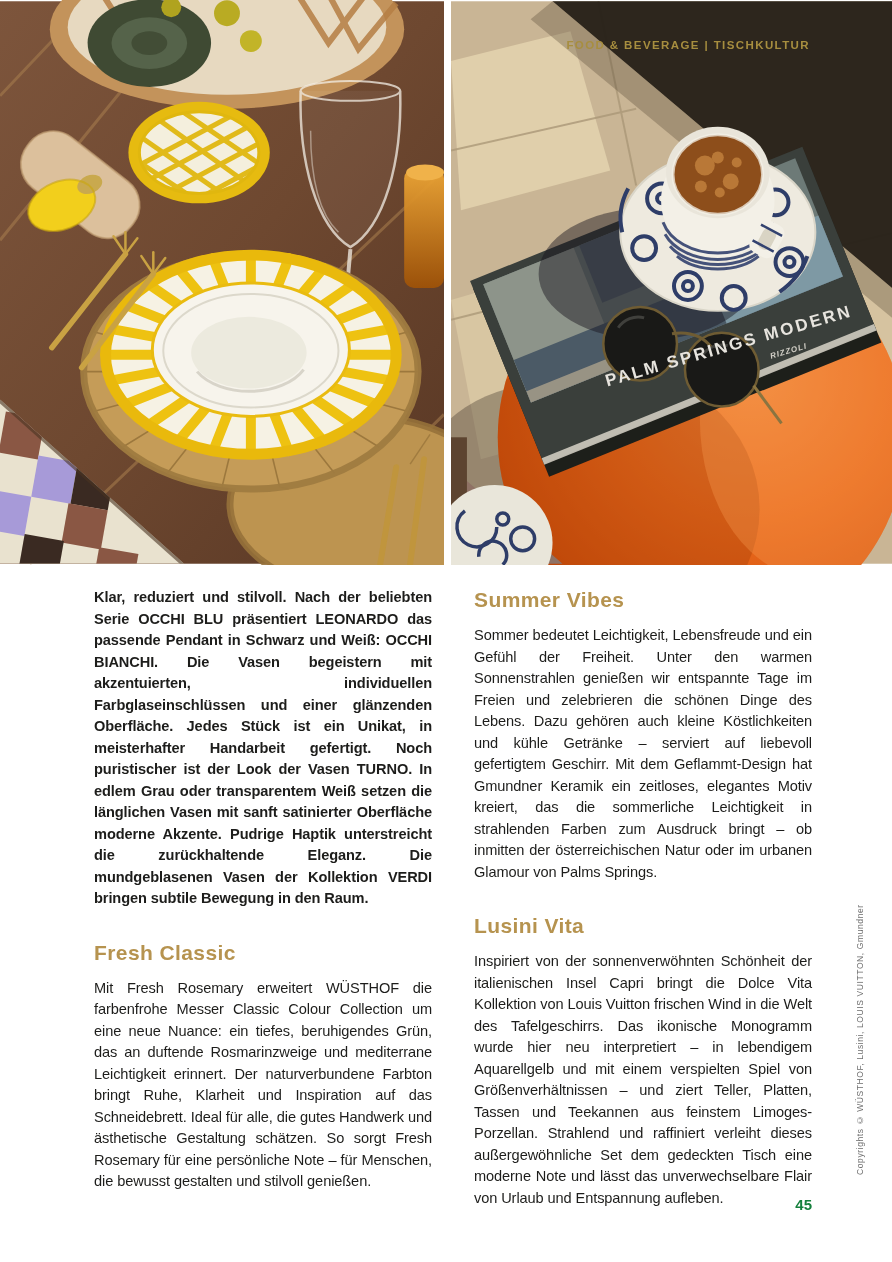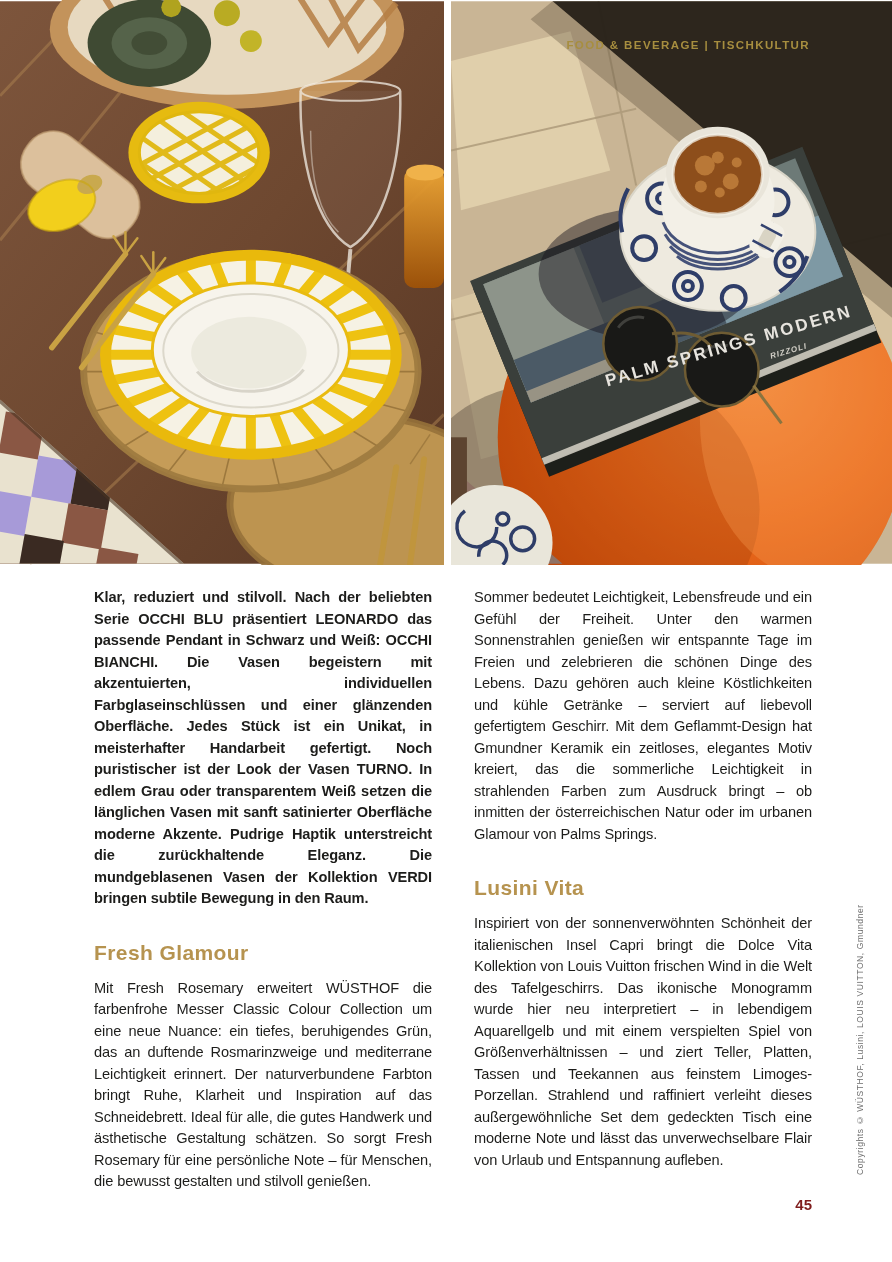--- a/index.html
+++ b/index.html
@@ -44,21 +44,21 @@
   }
   .col h2.spaced{margin-top:30px;}
   
   .copyright{
     position:absolute;top:913px;right:27px;height:262px;
     writing-mode:vertical-rl;transform:rotate(180deg);
     color:#6e6e6e;font-size:8.5px;letter-spacing:0.6px;white-space:nowrap;
   }
   .page-number{
     position:absolute;top:1196px;right:80px;
-    color:#7f1d1d;font-size:15px;font-weight:bold;
+    color:#15803d;font-size:15px;font-weight:bold;
   }
 </style>
 </head>
 <body>
 
 <div class="page">
 
   <div class="photos">
 
     <div class="photo left">
@@ -384,25 +384,26 @@
       <div class="photo-label">FOOD &amp; BEVERAGE | TISCHKULTUR</div>
       <div class="book-title">PALM SPRINGS MODERN</div>
       <div class="book-publisher">RIZZOLI</div>
     </div>
   </div>
 
   <div class="columns">
 
     <div class="col">
       <p class="bold">Klar, reduziert und stilvoll. Nach der beliebten Serie OCCHI BLU präsentiert LEONARDO das passende Pendant in Schwarz und Weiß: OCCHI BIANCHI. Die Vasen begeistern mit akzentuierten, individuellen Farbglaseinschlüssen und einer glänzenden Oberfläche. Jedes Stück ist ein Unikat, in meisterhafter Handarbeit gefertigt. Noch puristischer ist der Look der Vasen TURNO. In edlem Grau oder transparentem Weiß setzen die länglichen Vasen mit sanft satinierter Oberfläche moderne Akzente. Pudrige Haptik unterstreicht die zurückhaltende Eleganz. Die mundgeblasenen Vasen der Kollektion VERDI bringen subtile Bewegung in den Raum.</p>
-      <h2 class="spaced">Fresh Glamour</h2>
+      <h2 class="spaced">Fresh Classic</h2>
       <p>Mit Fresh Rosemary erweitert WÜSTHOF die farbenfrohe Messer Classic Colour Collection um eine neue Nuance: ein tiefes, beruhigendes Grün, das an duftende Rosmarinzweige und mediterrane Leichtigkeit erinnert. Der naturverbundene Farbton bringt Ruhe, Klarheit und Inspiration auf das Schneidebrett. Ideal für alle, die gutes Handwerk und ästhetische Gestaltung schätzen. So sorgt Fresh Rosemary für eine persönliche Note – für Menschen, die bewusst gestalten und stilvoll genießen.</p>
     </div>
 
     <div class="col">
+      <h2>Summer Vibes</h2>
       <p>Sommer bedeutet Leichtigkeit, Lebensfreude und ein Gefühl der Freiheit. Unter den warmen Sonnenstrahlen genießen wir entspannte Tage im Freien und zelebrieren die schönen Dinge des Lebens. Dazu gehören auch kleine Köstlichkeiten und kühle Getränke – serviert auf liebevoll gefertigtem Geschirr. Mit dem Geflammt-Design hat Gmundner Keramik ein zeitloses, elegantes Motiv kreiert, das die sommerliche Leichtigkeit in strahlenden Farben zum Ausdruck bringt – ob inmitten der österreichischen Natur oder im urbanen Glamour von Palms Springs.</p>
       <h2 class="spaced">Lusini Vita</h2>
       <p>Inspiriert von der sonnenverwöhnten Schönheit der italienischen Insel Capri bringt die Dolce Vita Kollektion von Louis Vuitton frischen Wind in die Welt des Tafelgeschirrs. Das ikonische Monogramm wurde hier neu interpretiert – in lebendigem Aquarellgelb und mit einem verspielten Spiel von Größenverhältnissen – und ziert Teller, Platten, Tassen und Teekannen aus feinstem Limoges-Porzellan. Strahlend und raffiniert verleiht dieses außergewöhnliche Set dem gedeckten Tisch eine moderne Note und lässt das unverwechselbare Flair von Urlaub und Entspannung aufleben.</p>
     </div>
   </div>
 
   <div class="copyright">Copyrights © WÜSTHOF, Lusini, LOUIS VUITTON, Gmundner</div>
   <div class="page-number">45</div>
 
 </div>

